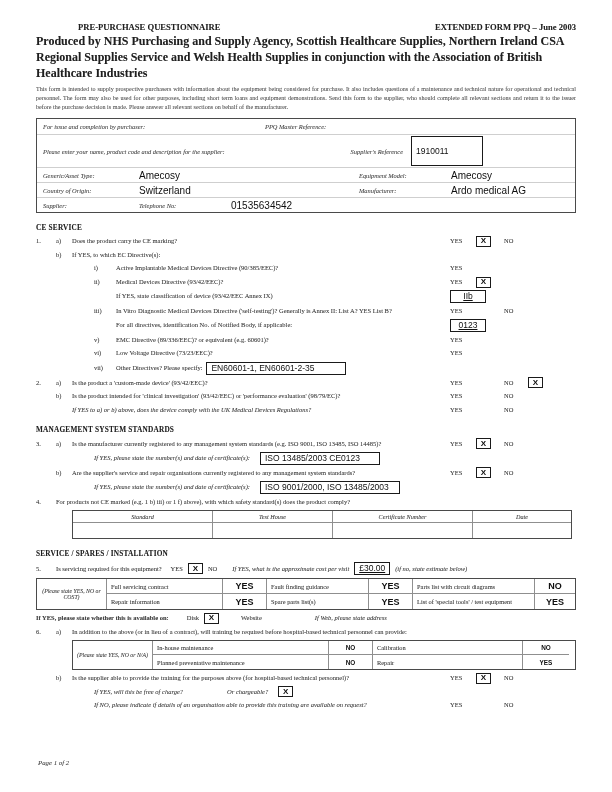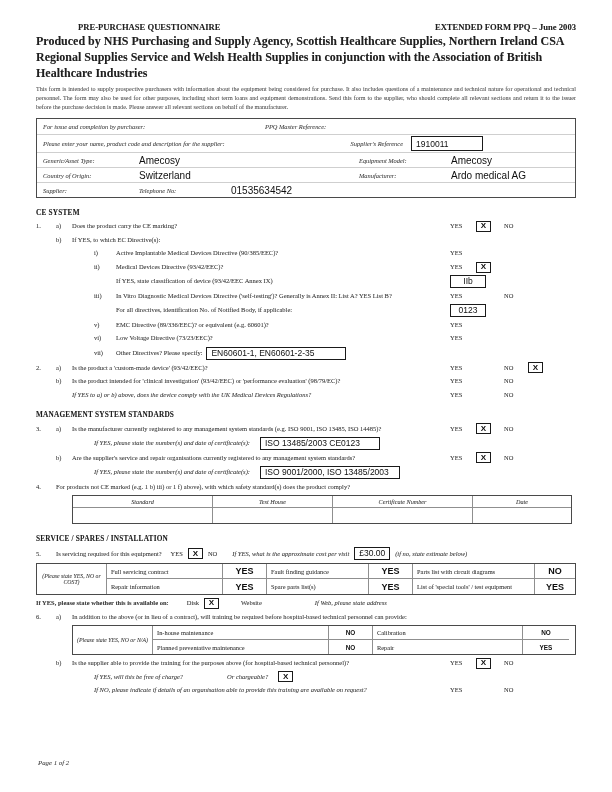--- a/index.html
+++ b/index.html
@@ -39,22 +39,22 @@
   .ans { width:126px; flex-shrink:0; display:flex; align-items:center; }
   .ylab { width:26px; flex-shrink:0; }
   .slot { width:28px; flex-shrink:0; display:flex; align-items:center; }
   .nlab { width:24px; flex-shrink:0; }
   .xbox { border:1px solid #1a1a1a; min-width:15px; height:11px; display:inline-flex; align-items:center;
           justify-content:center; font-family:"Liberation Sans", sans-serif; font-weight:700; font-size:8px;
           color:#0f0f0f; padding:0 2px; background:#fff; text-shadow:none; flex-shrink:0; }
   .vbox { border:1px solid #1a1a1a; min-height:12px; display:inline-flex; align-items:center;
           font-family:"Liberation Sans", sans-serif; font-size:8.5px; color:#0f0f0f; padding:0 4px;
           background:#fff; text-shadow:none; flex-shrink:0; }
-  .ref-box { margin-left:8px; min-width:72px; height:15px; }
-  .ctr { justify-content:center; min-width:36px; }
+  .ref-box { margin-left:8px; min-width:72px; height:30px; }
+  .ctr { justify-content:center; min-width:36px;text-decoration:underline; }
 
   .br { border-right:1px solid #8f8f8f; }
   .bb { border-bottom:1px solid #8f8f8f; }
 
   .safety-table { margin:3px 0 0 36px; width:500px; border:1px solid #4a4a4a;
                   display:grid; grid-template-columns:140px 120px 140px 98px; }
   .st { padding:2px 4px; min-height:12px; font-size:6.2px; }
   .st.hdr { font-style:italic; text-align:center; }
   .st.body { min-height:15px; }
 
@@ -109,21 +109,21 @@
       <span class="ilabel c3">Manufacturer:</span>
       <span class="ival c4">Ardo medical AG</span>
     </div>
     <div class="info-row">
       <span class="ilabel c1">Supplier:</span>
       <span class="ilabel c3">Telephone No:</span>
       <span class="ival c4">01535634542</span>
     </div>
   </div>
 
-  <div class="sec-title">CE SYSTEM</div>
+  <div class="sec-title">CE SERVICE</div>
 
   <div class="q">
     <span class="qnum">1.</span>
     <span class="qlet">a)</span>
     <span class="qtext">Does the product carry the CE marking?</span>
     <span class="ans">
       <span class="ylab">YES</span>
       <span class="slot">
           <span class="xbox">X</span>
         </span>

